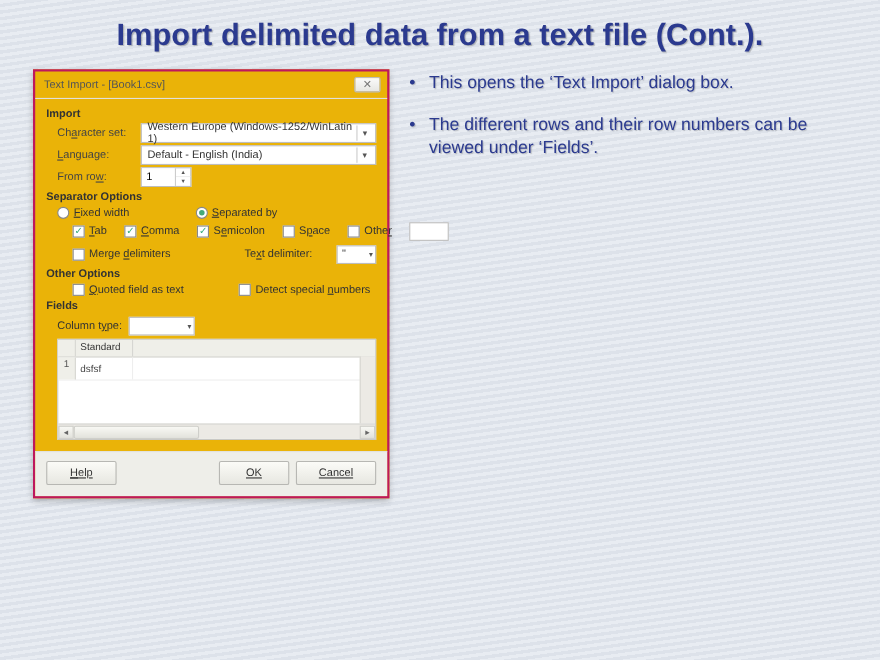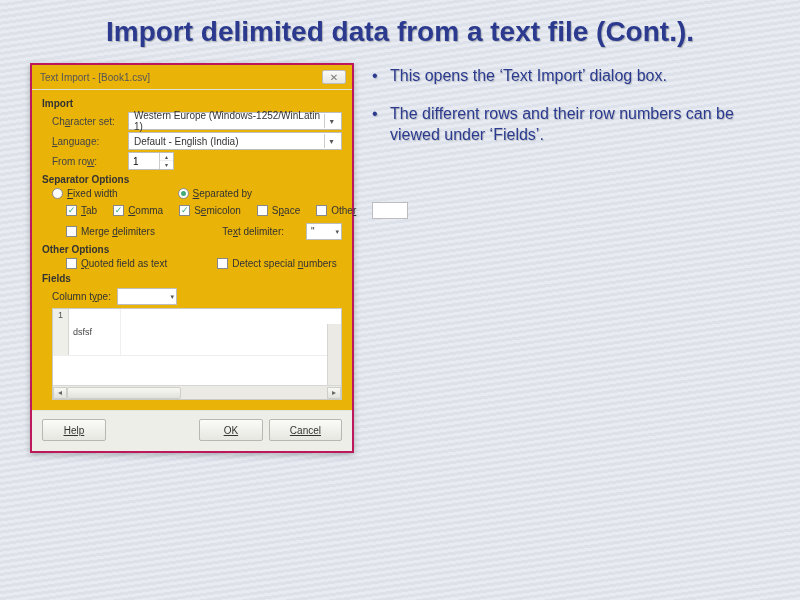--- a/index.html
+++ b/index.html
@@ -179,21 +179,21 @@
   }
   .grid-row {
     display: flex; font-size: 9px;
     border-bottom: 1px solid #eee;
   }
   .grid-row .rnum {
     width: 16px; text-align: center; padding: 1px 0;
     background: #efefe9; border-right: 1px solid #d6d6d2; color: #555;
   }
   .grid-row .cell {
-    padding: 18px 4px; border-right: 1px solid #eee; width: 52px; color: #444;
+    padding: 5px 4px; border-right: 1px solid #eee; width: 52px; color: #444;
   }
   .hscroll {
     position: absolute; left: 0; right: 0; bottom: 0;
     height: 14px; background: #eceae5;
     border-top: 1px solid #d6d6d2;
     display: flex; align-items: center;
   }
   .hscroll .arrow {
     width: 14px; height: 12px;
     display: flex; align-items: center; justify-content: center;
@@ -355,20 +355,24 @@
 
       <div class="section-head">Fields</div>
       <div class="fields-box">
         <div class="fields-ctrl">
           <span>Column t<u class="k">y</u>pe:</span>
           <span class="col-select">
               <span class="caret">▾</span>
             </span>
         </div>
         <div class="grid-area">
+          <div class="grid-head">
+            <span class="rnum"></span>
+            <span class="colh">Standard</span>
+          </div>
           <div class="grid-row">
             <span class="rnum">1</span>
             <span class="cell">dsfsf</span>
           </div>
           <div class="vscroll"></div>
           <div class="hscroll">
             <span class="arrow">◂</span>
             <span class="track">
                 <span class="thumb"></span>
               </span>

